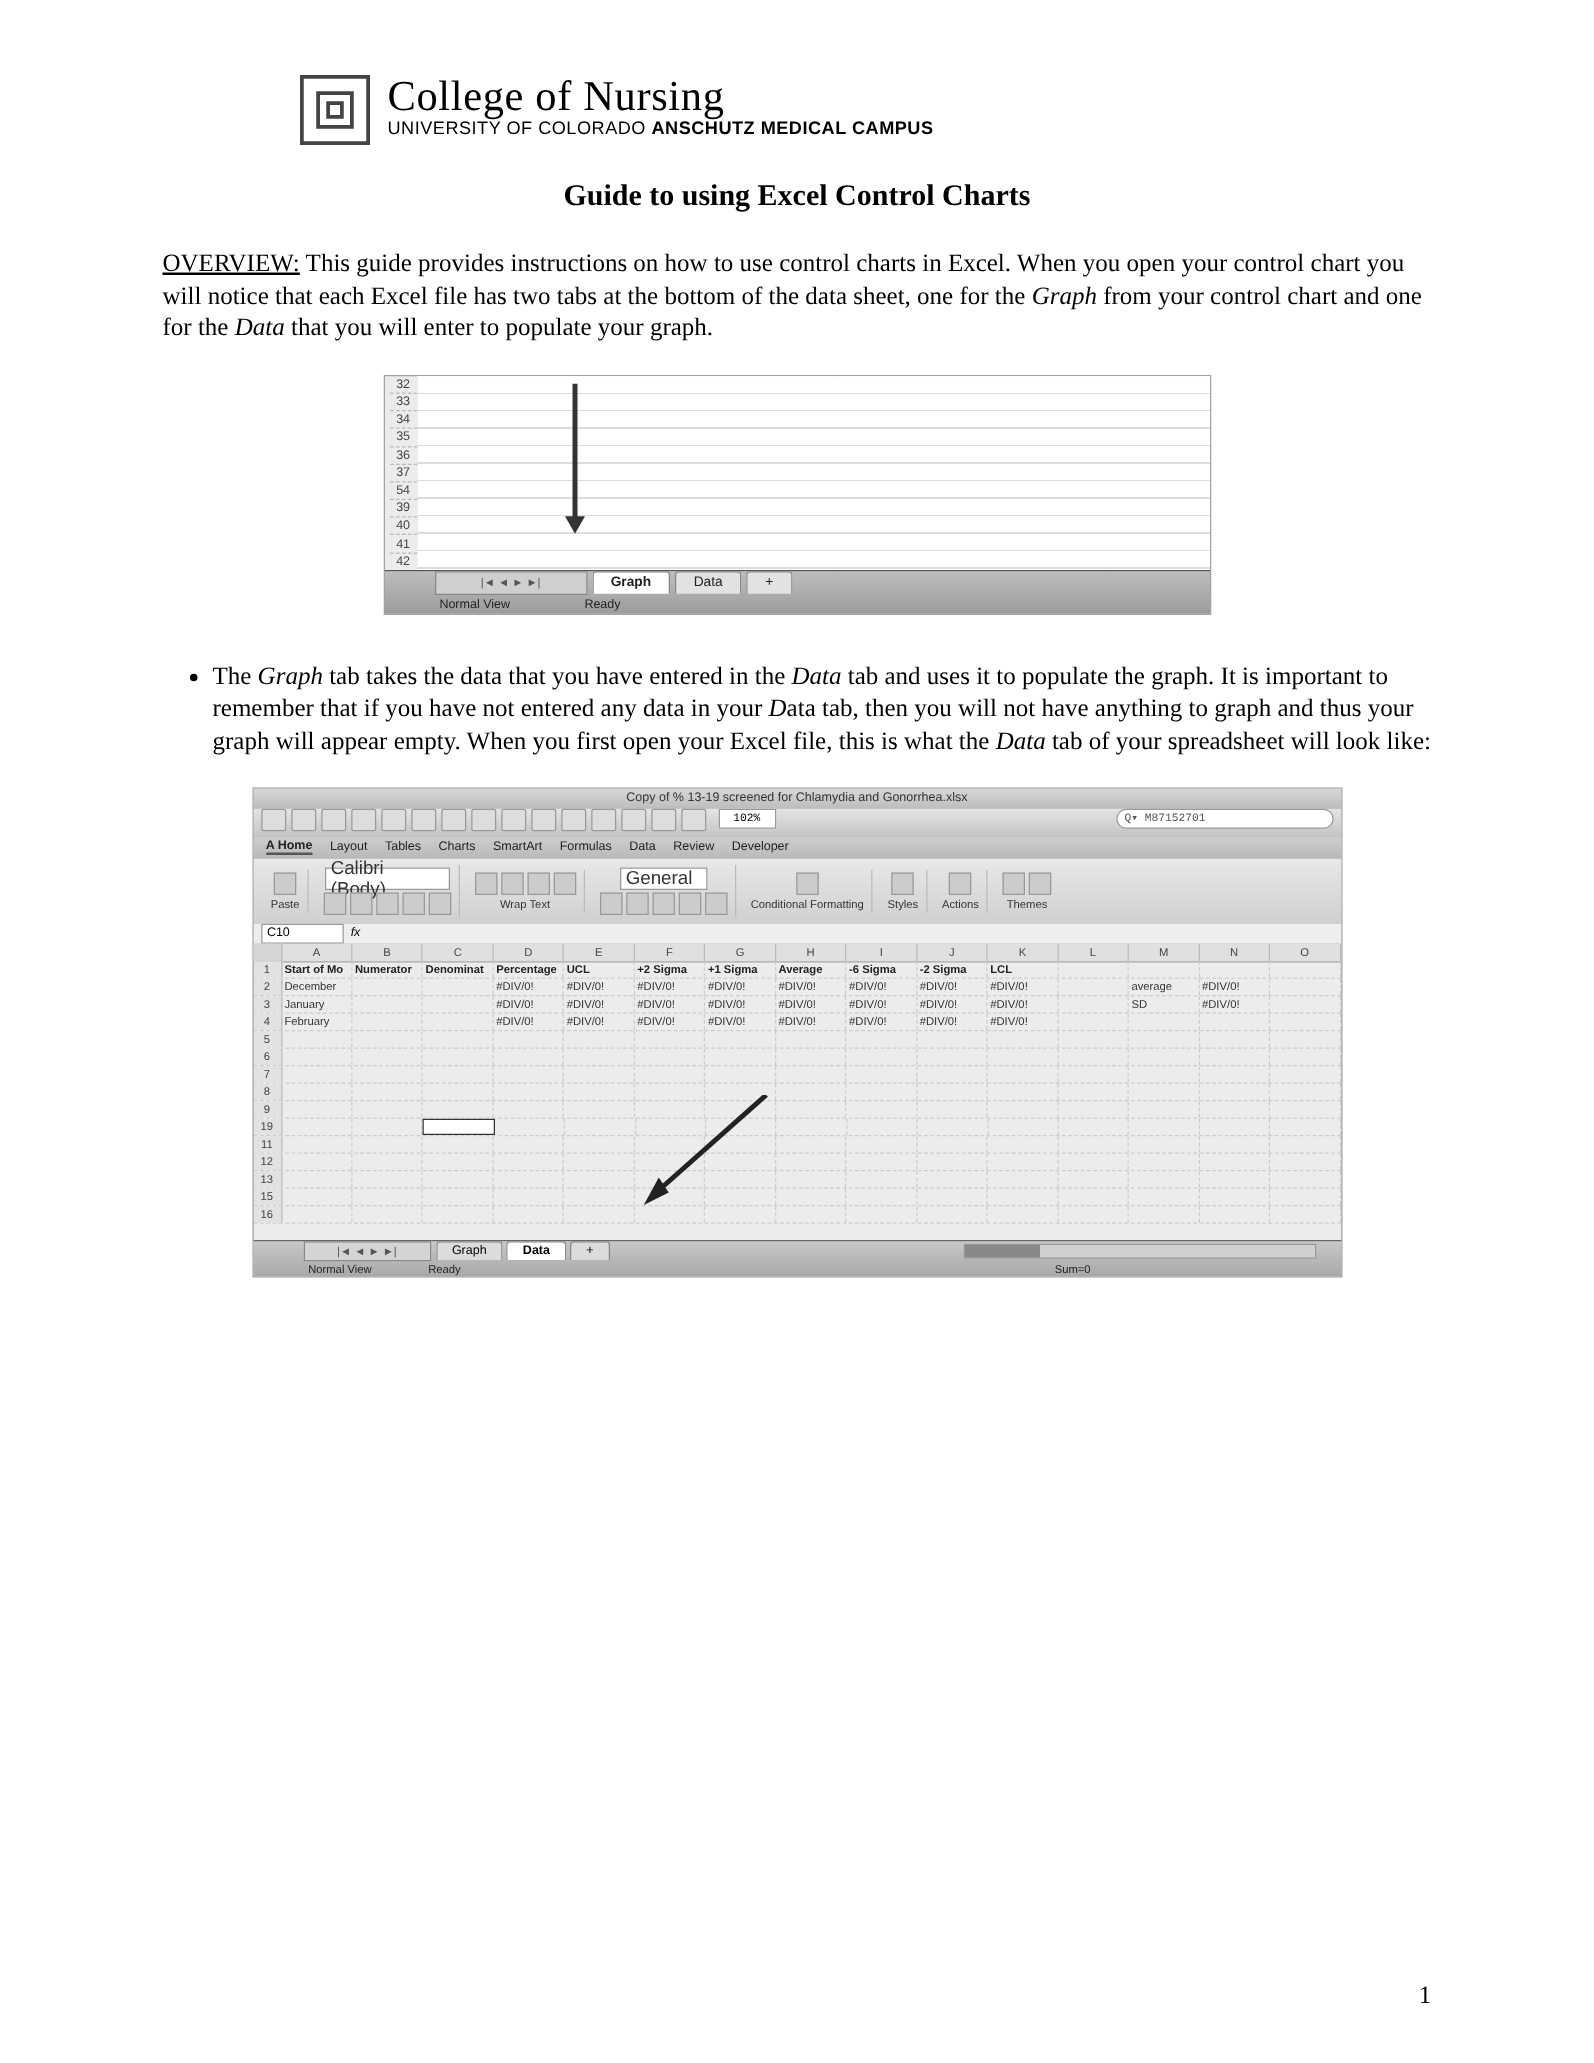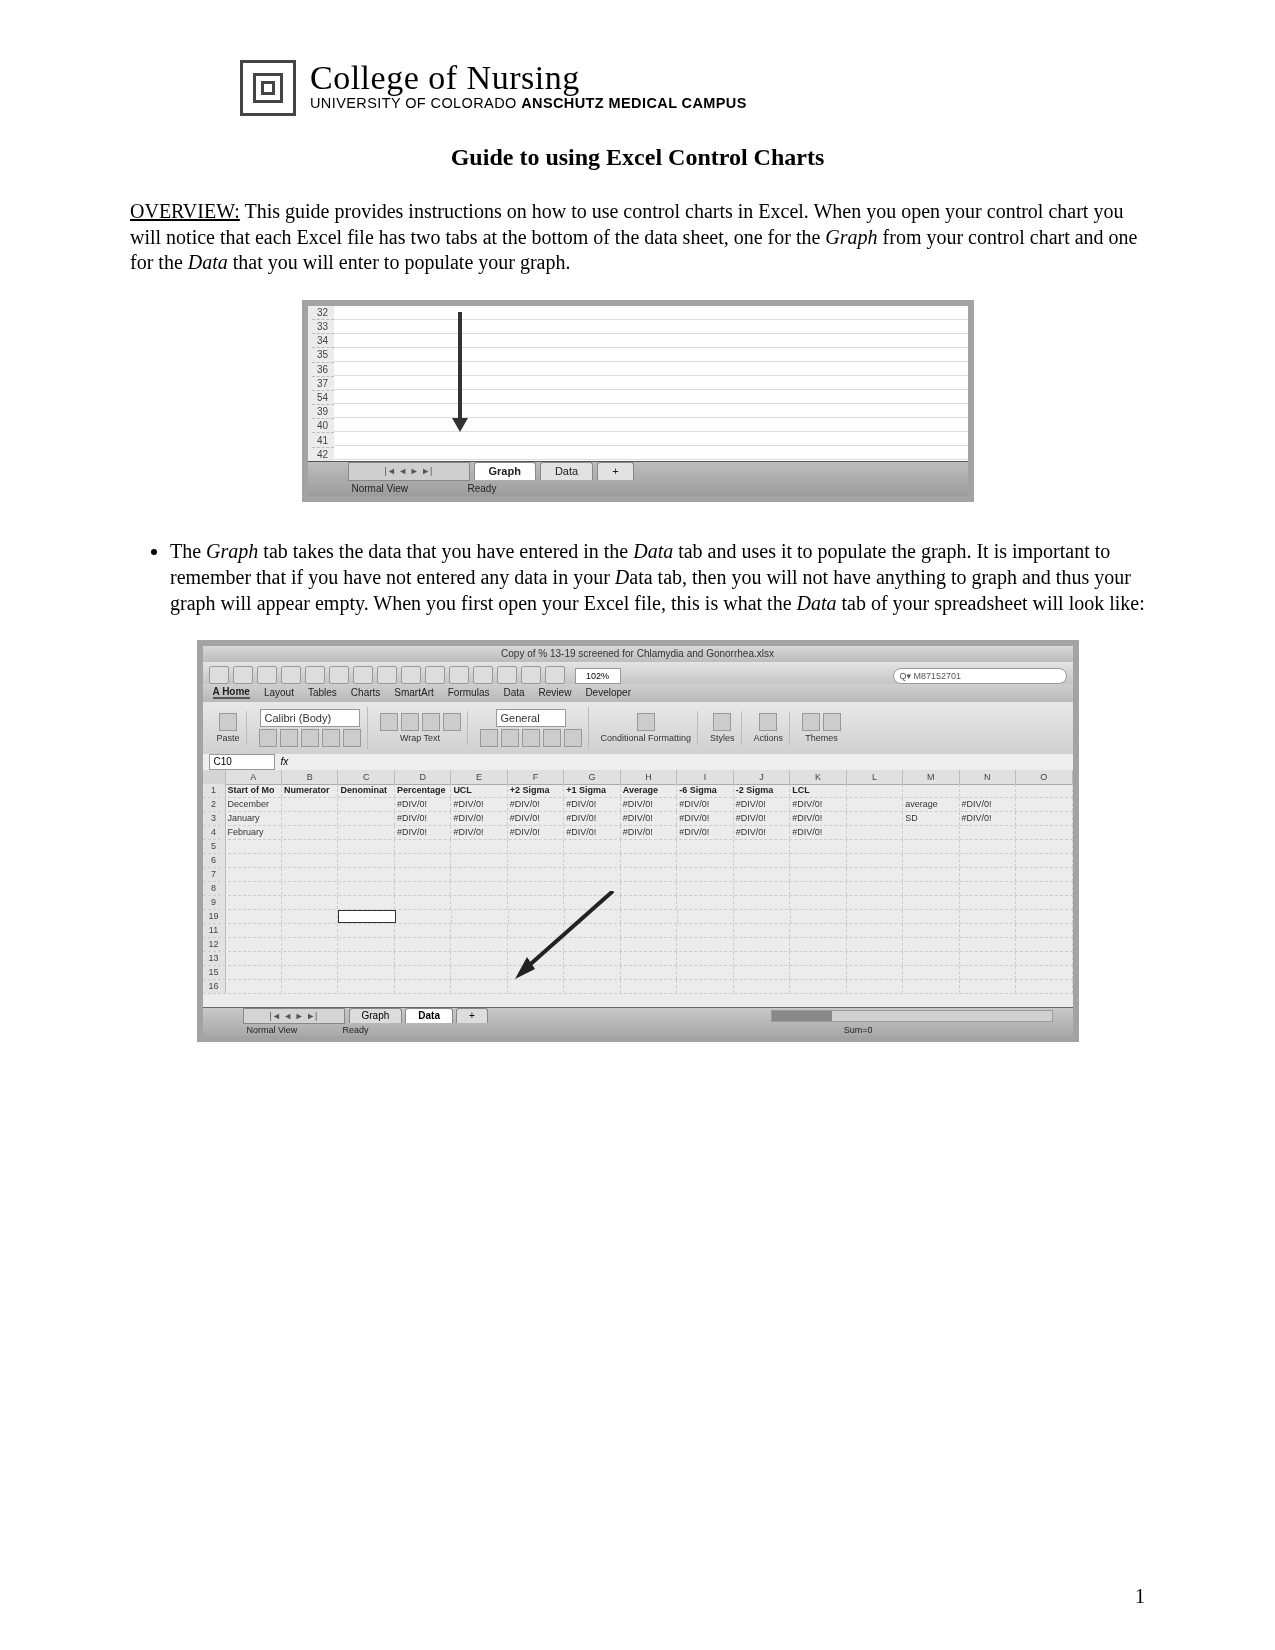--- a/index.html
+++ b/index.html
@@ -9,47 +9,47 @@
   .logo:before{content:"";position:absolute;top:10px;left:10px;width:30px;height:30px;border:3px solid #444;box-sizing:border-box}
   .logo:after{content:"";position:absolute;top:18px;left:18px;width:14px;height:14px;border:3px solid #444;box-sizing:border-box}
   .inst{line-height:1.05}
   .inst-top{font-size:34px;font-weight:400;letter-spacing:.5px}
   .inst-bot{font-size:14.5px;letter-spacing:.4px;font-family:Arial,Helvetica,sans-serif}
   .inst-bot b{font-weight:700}
   .title{text-align:center;font-size:24px;font-weight:700;margin:14px 0 28px}
   .body{font-size:20px;line-height:1.28}
   .overview-label{text-decoration:underline}
   .italic{font-style:italic}
-  .fig{display:block;margin:24px auto 28px;background:#ececec;border:6px solid #a3a3a3;position:relative}
+  .fig{display:block;margin:24px auto 28px;background:#ececec;border:1px solid #a3a3a3;position:relative}
   .fig1{width:660px;height:190px}
   .rows{position:absolute;left:4px;top:0;bottom:34px;width:22px;display:flex;flex-direction:column;font-size:10px;font-family:Arial,Helvetica,sans-serif;color:#444}
   .rows span{flex:1;border-bottom:1px dashed #bbb;display:flex;align-items:center;justify-content:center}
   .grid{position:absolute;left:26px;right:0;top:0;bottom:34px;background:repeating-linear-gradient(to bottom,#fff,#fff 13px,#dcdcdc 13px,#dcdcdc 14px),repeating-linear-gradient(to right,#fff,#fff 110px,#d0d0d0 110px,#d0d0d0 111px)}
   .arrow1{position:absolute;left:150px;top:6px;width:4px;height:110px;background:#333}
   .arrow1:after{content:"";position:absolute;bottom:-10px;left:-6px;border-left:8px solid transparent;border-right:8px solid transparent;border-top:14px solid #333}
   .tabbar{position:absolute;left:0;right:0;bottom:0;height:34px;background:linear-gradient(#bdbdbd,#9c9c9c);border-top:1px solid #555;font-family:Arial,Helvetica,sans-serif;font-size:11px;color:#222;display:flex;align-items:flex-start}
   .tabbar .nav{width:120px;height:17px;background:#cfcfcf;margin-left:40px;border:1px solid #888;display:flex;align-items:center;justify-content:center;font-size:9px;color:#555}
   .sheet-tab{height:17px;padding:0 14px;background:#e2e2e2;border:1px solid #888;border-bottom:none;border-radius:3px 3px 0 0;margin-left:4px;display:flex;align-items:center}
   .sheet-tab.active{background:#fff;font-weight:600}
   .status{position:absolute;left:44px;bottom:2px;font-size:10px;color:#222}
   .status2{position:absolute;left:160px;bottom:2px;font-size:10px;color:#222}
   ul.bul{margin:36px 0 18px 14px;padding:0 0 0 26px}
   ul.bul li{font-size:20px;line-height:1.3;margin-bottom:8px}
   .fig2{width:870px;height:390px}
   .mac-title{position:absolute;top:0;left:0;right:0;height:16px;background:linear-gradient(#d8d8d8,#bcbcbc);border-bottom:1px solid #888;font-family:Arial,Helvetica,sans-serif;font-size:10px;text-align:center;line-height:16px;color:#333}
-  .toolbar{position:absolute;top:16px;left:0;right:0;height:22px;background:linear-gradient(#e4e4e4,#c5c5c5);border-bottom:1px solid #888;display:flex;align-items:flex-end;gap:4px;padding:0 6px;font-family:Liberation Sans, sans-serif;font-size:10px}
+  .toolbar{position:absolute;top:16px;left:0;right:0;height:22px;background:linear-gradient(#e4e4e4,#c5c5c5);border-bottom:1px solid #888;display:flex;align-items:flex-start;gap:4px;padding:0 6px;font-family:Liberation Mono, monospace;font-size:10px}
   .tbtn{width:18px;height:16px;background:#ddd;border:1px solid #999;border-radius:2px}
   .searchbox{margin-left:auto;width:160px;height:14px;background:#fff;border:1px solid #999;border-radius:8px;font-size:9px;padding:0 6px;display:flex;align-items:center;color:#555}
   .ribbon-tabs{position:absolute;top:38px;left:0;right:0;height:18px;background:linear-gradient(#cfcfcf,#b8b8b8);border-bottom:1px solid #888;display:flex;align-items:center;gap:14px;padding:0 10px;font-family:Arial,Helvetica,sans-serif;font-size:10px;color:#222}
   .ribbon-tabs span:first-child{font-weight:600;border-bottom:2px solid #555}
   .ribbon{position:absolute;top:56px;left:0;right:0;height:52px;background:linear-gradient(#e8e8e8,#d0d0d0);border-bottom:1px solid #888;display:flex;align-items:center;gap:6px;padding:0 8px;font-family:Arial,Helvetica,sans-serif;font-size:9px;color:#333}
   .rgroup{display:flex;flex-direction:column;align-items:center;gap:2px;padding:2px 6px;border-right:1px solid #bbb}
   .rgroup .ricons{display:flex;gap:3px}
   .ricons div{width:16px;height:16px;background:#ccc;border:1px solid #999}
-  .ribbon .font-sel{width:90px;height:16px;background:#fff;border:1px solid #999;font-size:11px;display:flex;align-items:center;padding:0 4px}
+  .ribbon .font-sel{width:90px;height:16px;background:#fff;border:1px solid #999;font-size:15px;display:flex;align-items:center;padding:0 4px}
   .fx-row{position:absolute;top:108px;left:0;right:0;height:16px;background:#eee;border-bottom:1px solid #999;display:flex;align-items:center;font-family:Arial,Helvetica,sans-serif;font-size:10px}
   .namebox{width:56px;height:14px;background:#fff;border:1px solid #999;margin-left:6px;display:flex;align-items:center;padding:0 4px}
   .fx{margin:0 6px;font-style:italic}
   .col-head{position:absolute;top:124px;left:0;right:0;height:14px;background:#e0e0e0;border-bottom:1px solid #aaa;display:flex;font-family:Arial,Helvetica,sans-serif;font-size:9px}
   .col-head div{flex:1;border-right:1px solid #bbb;display:flex;align-items:center;justify-content:center;color:#444}
   .col-head div:first-child{flex:0 0 22px;background:#d5d5d5}
   .data-area{position:absolute;top:138px;left:0;right:0;bottom:28px;overflow:hidden;font-family:Arial,Helvetica,sans-serif;font-size:9px}
   .drow{display:flex;height:13px;border-bottom:1px dashed #ccc}
   .drow .rn{flex:0 0 22px;background:#e2e2e2;border-right:1px solid #bbb;display:flex;align-items:center;justify-content:center;color:#444}
   .drow .dc{flex:1;border-right:1px dashed #ccc;padding:0 2px;white-space:nowrap;overflow:hidden;color:#333;display:flex;align-items:center}

